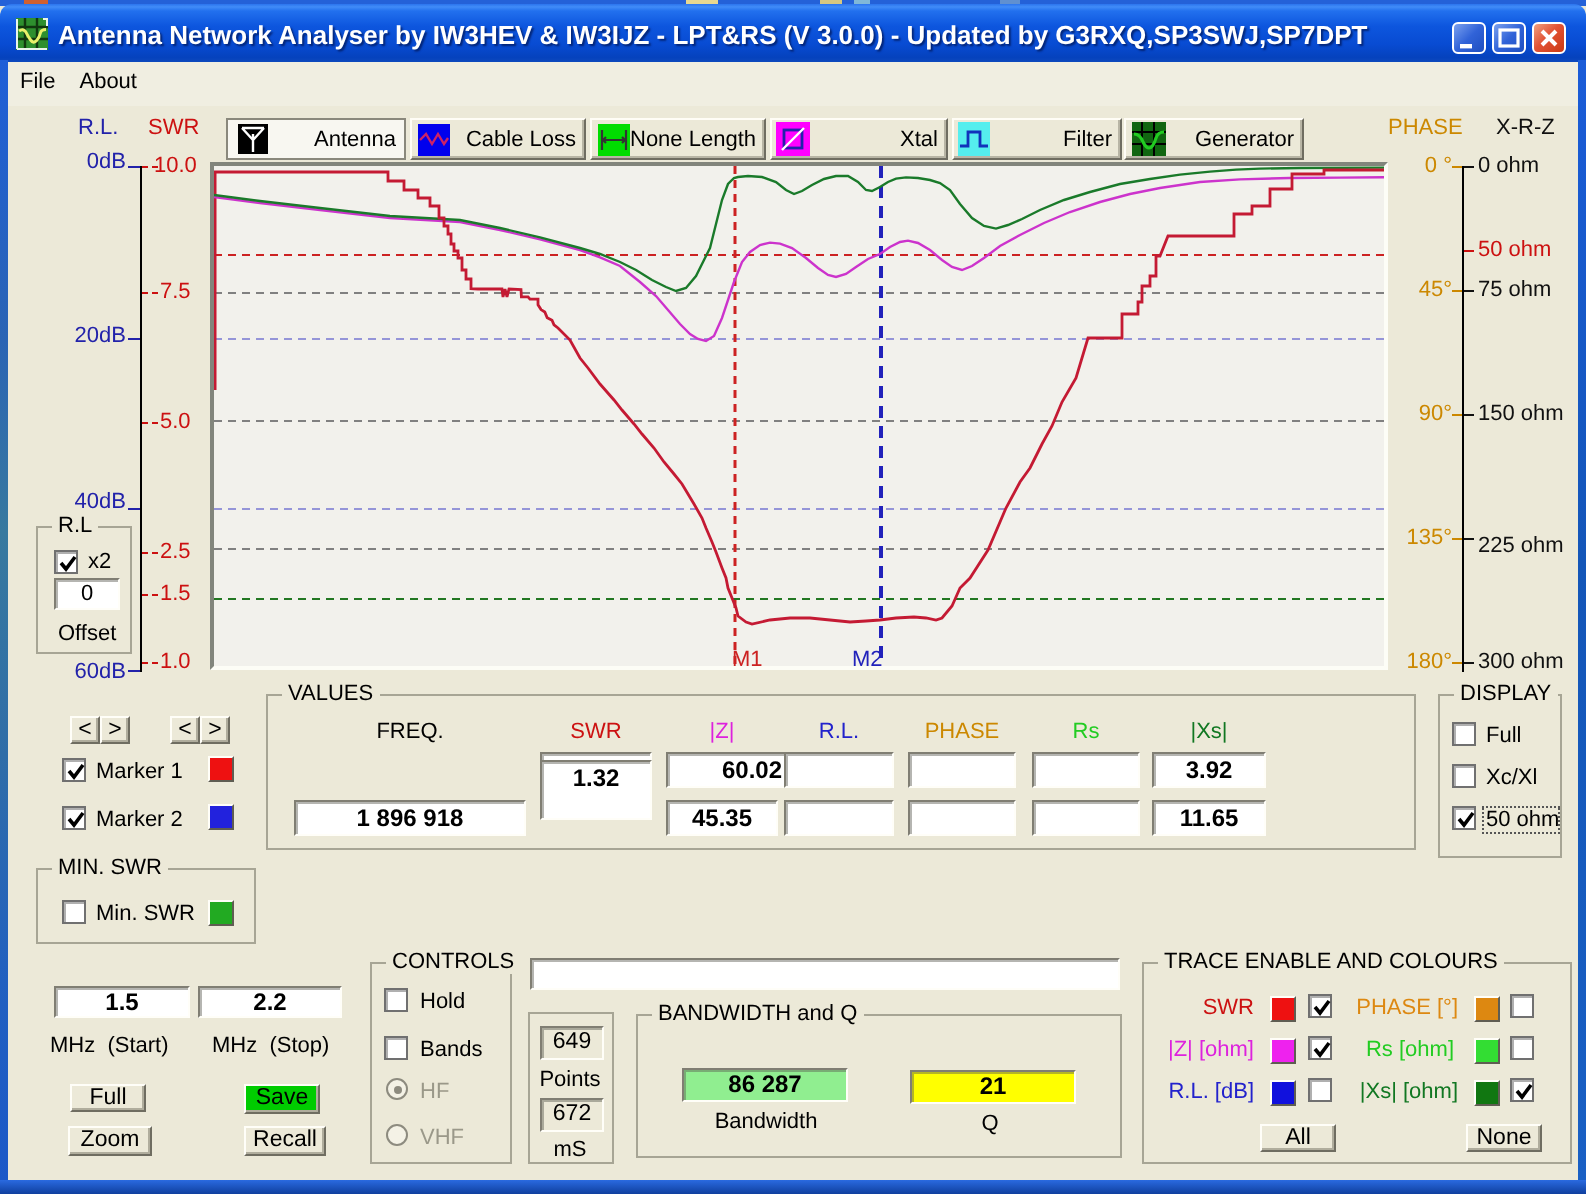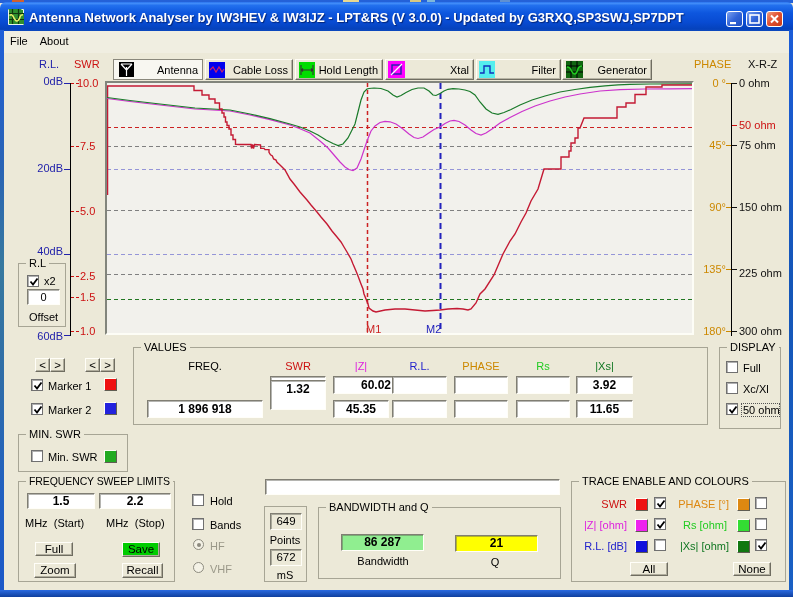--- a/index.html
+++ b/index.html
@@ -89,21 +89,21 @@
         <rect width="16" height="16" fill="#0000ee"></rect>
         <path d="M1 8 L4 5 L7 10 L10 5 L13 10 L15 7" stroke="#cc2266" stroke-width="1.2" fill="none"></path>
       </svg>
       <span class="txt">Cable Loss</span>
     </div>
   <div class="tab" id="tab3" style="left:295px; width:88px;">
       <svg width="16" height="16" style="left:3px;top:2px;" viewBox="0 0 16 16">
         <rect width="16" height="16" fill="#00dd00"></rect>
         <path d="M2 3 V13 M14 3 V13 M2 8 H14 M4 6.5 L2.5 8 L4 9.5 M12 6.5 L13.5 8 L12 9.5" stroke="#333" stroke-width="1.1" fill="none"></path>
       </svg>
-      <span class="txt">Hold Length</span>
+      <span class="txt">None Length</span>
     </div>
   <div class="tab" id="tab4" style="left:385px; width:89px;">
       <svg width="17" height="17" style="left:2px;top:1px;" viewBox="0 0 17 17">
         <rect width="17" height="17" fill="#ff00ff"></rect>
         <rect x="4" y="4" width="9" height="9" fill="none" stroke="#2222aa" stroke-width="1.4"></rect>
         <path d="M3 14 L14 3" stroke="#fff" stroke-width="1.2"></path>
       </svg>
       <span class="txt">Xtal</span>
     </div>
   <div class="tab" id="tab5" style="left:476px; width:85px;">
@@ -284,32 +284,32 @@
     </div>
   <div class="t" style="left:741px;top:403px;border:1px dotted #555;padding:0 1px;width:39px;">50 ohm</div>
 
   <div class="gb" style="left:18px;top:434px;width:110px;height:38px;">
       <span class="lbl">MIN. SWR</span>
     </div>
   <div class="cb" style="left:31px;top:450px;"></div>
   <div class="t" style="left:48px;top:451px;">Min. SWR</div>
   <div class="sw" style="left:104px;top:450px;background:#22aa22;"></div>
 
-  <div class="gb" style="left:18px;top:481px;width:157px;height:101px;">
-      <span class="lbl" style="font-size:10.5px;letter-spacing:-0.1px;">FREQUENCY SWEEP LIMITS</span>
-    </div>
   <div class="tb" style="left:27px;top:493px;width:68px;height:16px;line-height:14px;">1.5</div>
   <div class="tb" style="left:99px;top:493px;width:72px;height:16px;line-height:14px;">2.2</div>
   <div class="t" style="left:25px;top:517px;">MHz&nbsp; (Start)</div>
   <div class="t" style="left:106px;top:517px;">MHz&nbsp; (Stop)</div>
   <div class="btn" style="left:35px;top:542px;width:38px;height:14px;line-height:12px;">Full</div>
   <div class="btn" style="left:122px;top:542px;width:38px;height:15px;line-height:13px;background:#00cc00;">Save</div>
   <div class="btn" style="left:34px;top:563px;width:42px;height:15px;line-height:13px;">Zoom</div>
   <div class="btn" style="left:122px;top:563px;width:41px;height:15px;line-height:13px;">Recall</div>
 
+  <div class="gb" style="left:185px;top:481px;width:71px;height:101px;">
+      <span class="lbl">CONTROLS</span>
+    </div>
   <div class="cb" style="left:192px;top:494px;"></div>
   <div class="t" style="left:210px;top:495px;">Hold</div>
   <div class="cb" style="left:192px;top:518px;"></div>
   <div class="t" style="left:210px;top:519px;">Bands</div>
   <div class="abs" style="left:193px;top:539px;width:11px;height:11px;border-radius:6px;background:#f4f2e6;border:1px solid #8d8b7f;"></div>
   <div class="abs" style="left:196.5px;top:542.5px;width:4px;height:4px;border-radius:2px;background:#8d8b7f;"></div>
   <div class="t" style="left:210px;top:540px;color:#9a9889;">HF</div>
   <div class="abs" style="left:193px;top:562px;width:11px;height:11px;border-radius:6px;background:#f4f2e6;border:1px solid #8d8b7f;"></div>
   <div class="t" style="left:210px;top:563px;color:#9a9889;">VHF</div>
 

